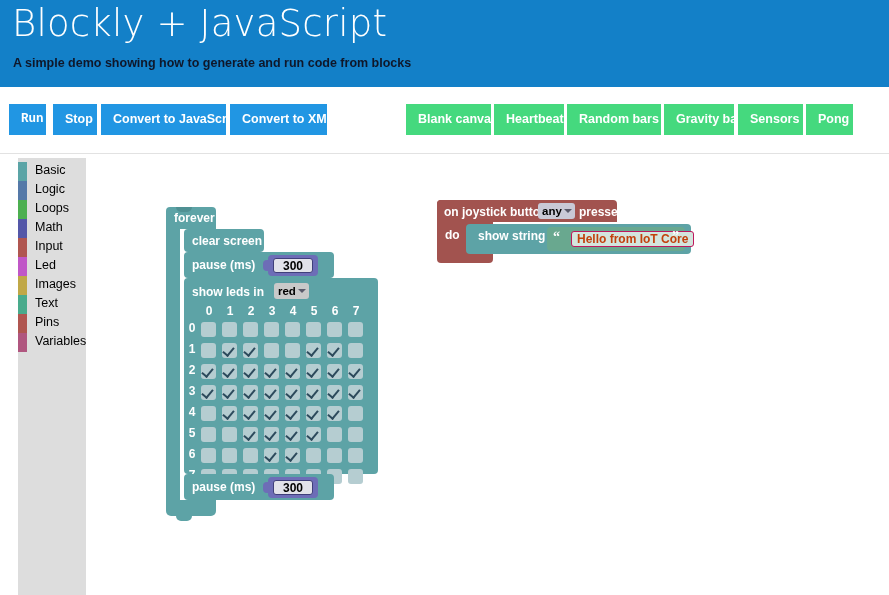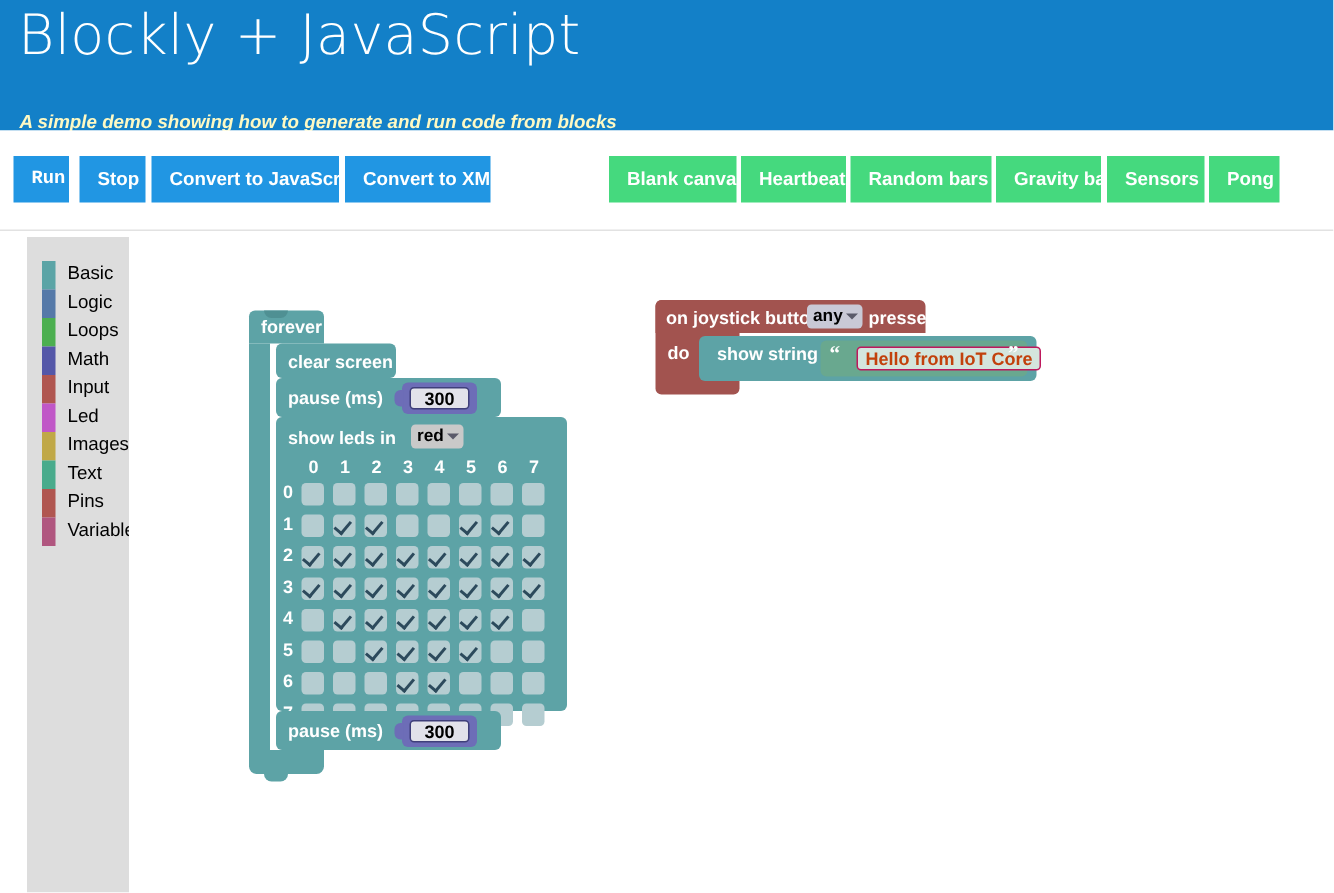--- a/index.html
+++ b/index.html
@@ -17,24 +17,23 @@
     position: absolute; left: 0; top: 0; width: 889px; height: 87px;
     background: #1380c8;
   }
   .header-title {
     position: absolute; left: 12px; top: 2px;
     font-size: 37px; font-weight: 300; color: #ffffff;
     letter-spacing: 0.2px; white-space: nowrap;
     font-family: "DejaVu Sans", sans-serif;
   }
   .header-sub {
-    position: absolute; left: 13px; top: 74px;
-    font-size: 12.5px; font-weight: bold; color: #fef9c3;
-    white-space: nowrap;
-    font-style: italic;
+    position: absolute; left: 13px; top: 56px;
+    font-size: 12.5px; font-weight: bold; color: #0f172a;
+    white-space: nowrap;
   }
 
   
   .toolbar {
     position: absolute; left: 0; top: 87px; width: 889px; height: 67px;
     background: #ffffff;
   }
   .btn {
     position: absolute; top: 104px; height: 31px;
     border: none; color: #ffffff;
@@ -223,21 +222,21 @@
       <div class="btn btn-green" style="left: 406px; width: 85px; background: rgb(69, 217, 126);"><span>Blank canvas</span></div>
       <div class="btn btn-green" style="left: 494px; width: 70px; background: rgb(69, 217, 126);"><span>Heartbeat</span></div>
       <div class="btn btn-green" style="left: 567px; width: 94px; background: rgb(69, 217, 126);"><span>Random bars</span></div>
       <div class="btn btn-green" style="left: 664px; width: 70px; background: rgb(69, 217, 126);"><span>Gravity ball</span></div>
       <div class="btn btn-green" style="left: 738px; width: 65px; background: rgb(69, 217, 126);"><span>Sensors</span></div>
       <div class="btn btn-green" style="left: 806px; width: 47px; background: rgb(69, 217, 126);"><span>Pong</span></div>
     </div>
   <div class="toolbar-divider"></div>
 
   <div class="toolbox">
-    <div id="toolbox-list" style="position: absolute; left: 20px; top: 4px; margin-top: 12px;">
+    <div id="toolbox-list" style="position: absolute; left: 10px; top: 4px;">
         <div class="cat-row">
           <span class="cat-swatch" style="background: rgb(91, 164, 166);"></span>
           <span class="cat-label">Basic</span>
         </div>
         <div class="cat-row">
           <span class="cat-swatch" style="background: rgb(85, 121, 168);"></span>
           <span class="cat-label">Logic</span>
         </div>
         <div class="cat-row">
           <span class="cat-swatch" style="background: rgb(76, 175, 80);"></span>

